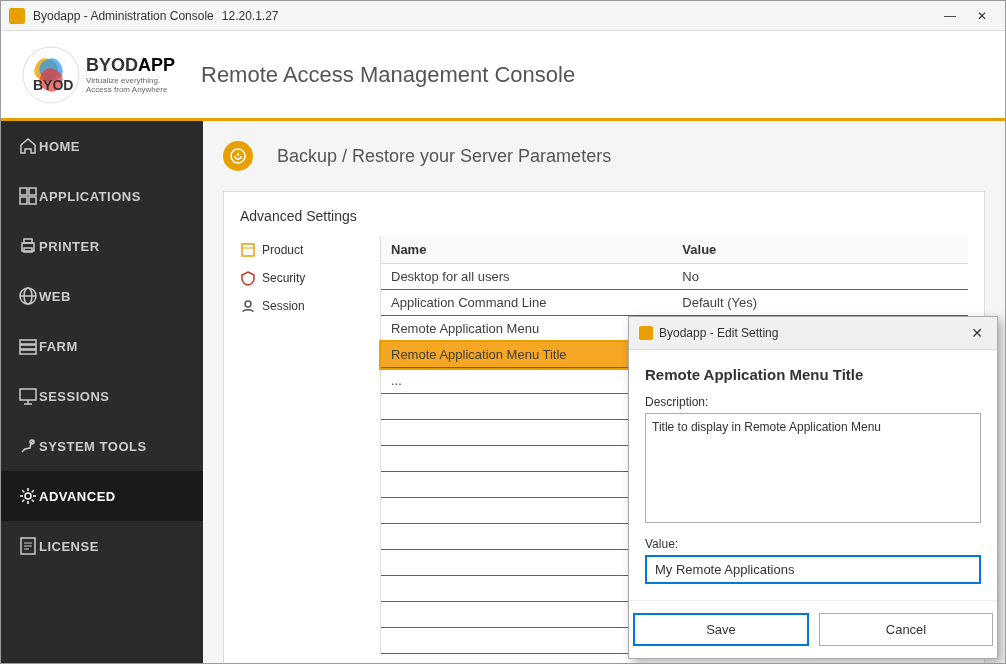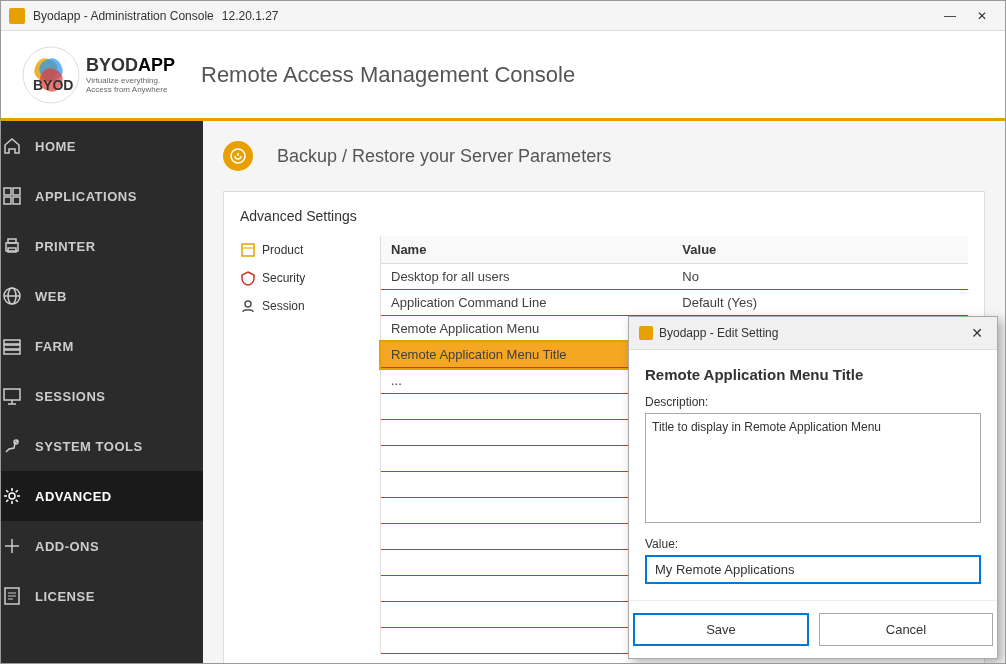--- a/index.html
+++ b/index.html
@@ -45,22 +45,22 @@
     .main-layout { display: flex; height: calc(664px - 30px - 90px); }
 
     
     .sidebar {
       width: 202px;
       background: #2b2b2b;
       color: white;
       flex-shrink: 0;
     }
     .sidebar-item {
-      display: flex; align-items: center; gap: 12px;
-      padding: 14px 0;
+      display: flex; align-items: center; 
+      padding: 14px 16px;
       cursor: pointer;
       font-size: 13px;
       font-weight: 600;
       letter-spacing: 0.5px;
       color: #ccc;
     }
     .sidebar-item.active { background: #1a1a1a; color: white; }
     .sidebar-icon { width: 22px; height: 22px; display: flex; align-items: center; justify-content: center; flex-shrink: 0; }
 
     
@@ -293,29 +293,20 @@
       <span>SYSTEM TOOLS</span>
     </div>
     <div class="sidebar-item active">
       <div class="sidebar-icon">
         <svg width="20" height="20" viewBox="0 0 20 20" fill="none">
           <circle cx="10" cy="10" r="3" stroke="white" stroke-width="1.5" fill="none"></circle>
           <path d="M10 2V5M10 15V18M2 10H5M15 10H18M4.2 4.2L6.3 6.3M13.7 13.7L15.8 15.8M4.2 15.8L6.3 13.7M13.7 6.3L15.8 4.2" stroke="white" stroke-width="1.5"></path>
         </svg>
       </div>
       <span>ADVANCED</span>
-    </div>
-    <div class="sidebar-item">
-      <div class="sidebar-icon">
-        <svg width="20" height="20" viewBox="0 0 20 20" fill="none">
-          <line x1="10" y1="3" x2="10" y2="17" stroke="#ccc" stroke-width="1.5"></line>
-          <line x1="3" y1="10" x2="17" y2="10" stroke="#ccc" stroke-width="1.5"></line>
-        </svg>
-      </div>
-      <span>ADD-ONS</span>
     </div>
     <div class="sidebar-item">
       <div class="sidebar-icon">
         <svg width="20" height="20" viewBox="0 0 20 20" fill="none">
           <rect x="3" y="2" width="14" height="16" stroke="#ccc" stroke-width="1.5" fill="none"></rect>
           <line x1="6" y1="7" x2="14" y2="7" stroke="#ccc" stroke-width="1"></line>
           <line x1="6" y1="10" x2="14" y2="10" stroke="#ccc" stroke-width="1"></line>
           <line x1="6" y1="13" x2="11" y2="13" stroke="#ccc" stroke-width="1"></line>
         </svg>
       </div>

